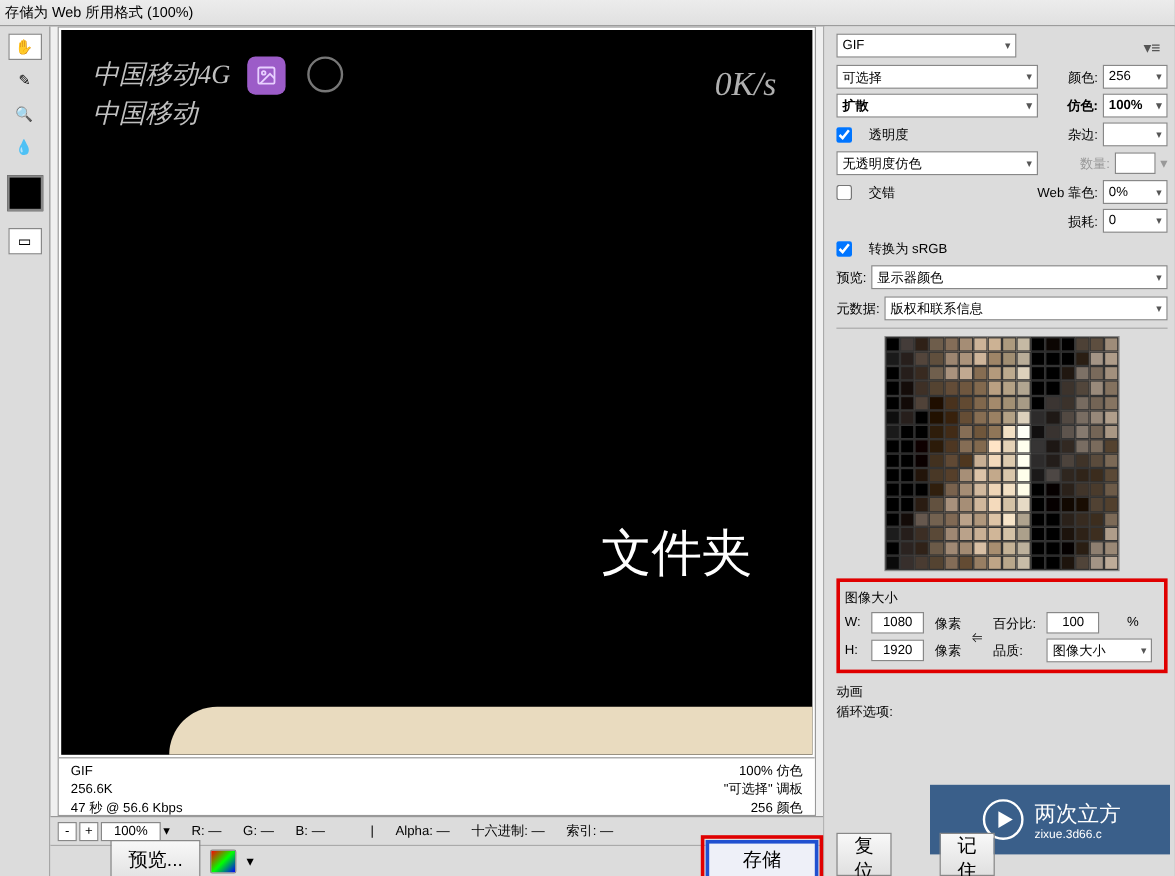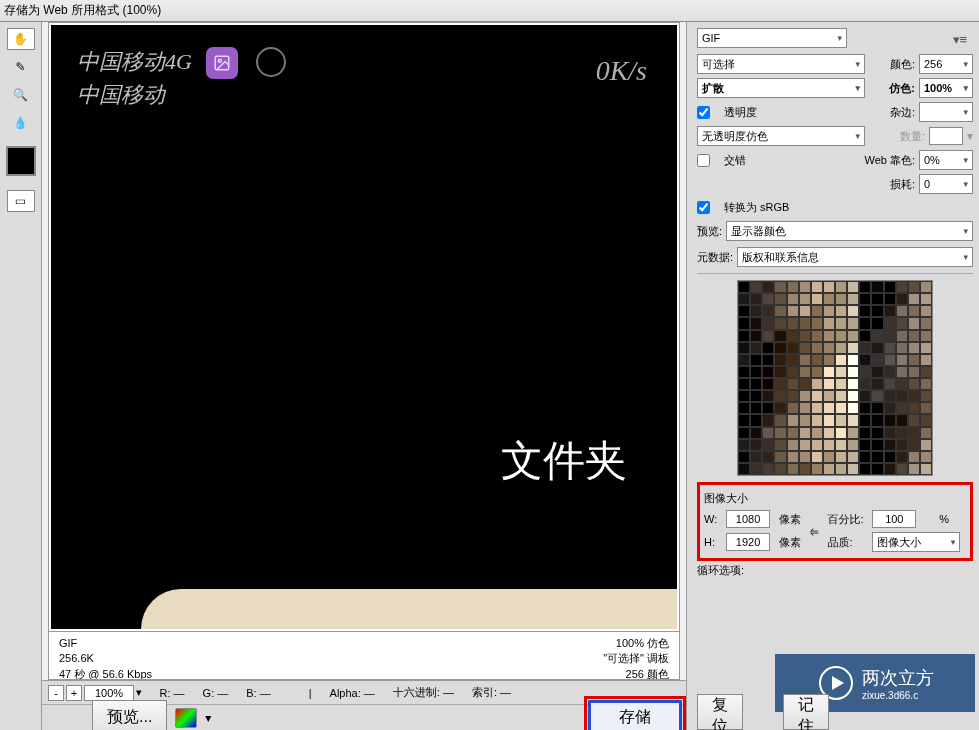--- a/index.html
+++ b/index.html
@@ -601,20 +601,21 @@
         <span>H:</span>
         <input class="nbox" value="1920" style="">
         <span>像素</span>
         <span>品质:</span>
         <div class="sel" style="width:88px;grid-column:span 2;">
             <span>图像大小</span>
           </div>
       </div>
     </div>
 
+    <div style="margin-top:8px;font-size:11px;">动画</div>
     <div class="row" style="margin-top:2px;">
       <span class="label">循环选项:</span>
     </div>
 
     <div class="logo">
       <svg width="40" height="40" viewBox="0 0 40 40">
           <circle cx="20" cy="20" r="16" fill="none" stroke="#fff" stroke-width="2"></circle>
           <polygon points="16,13 16,27 28,20" fill="#fff"></polygon>
         </svg>
       <div style="margin-left:6px;">

